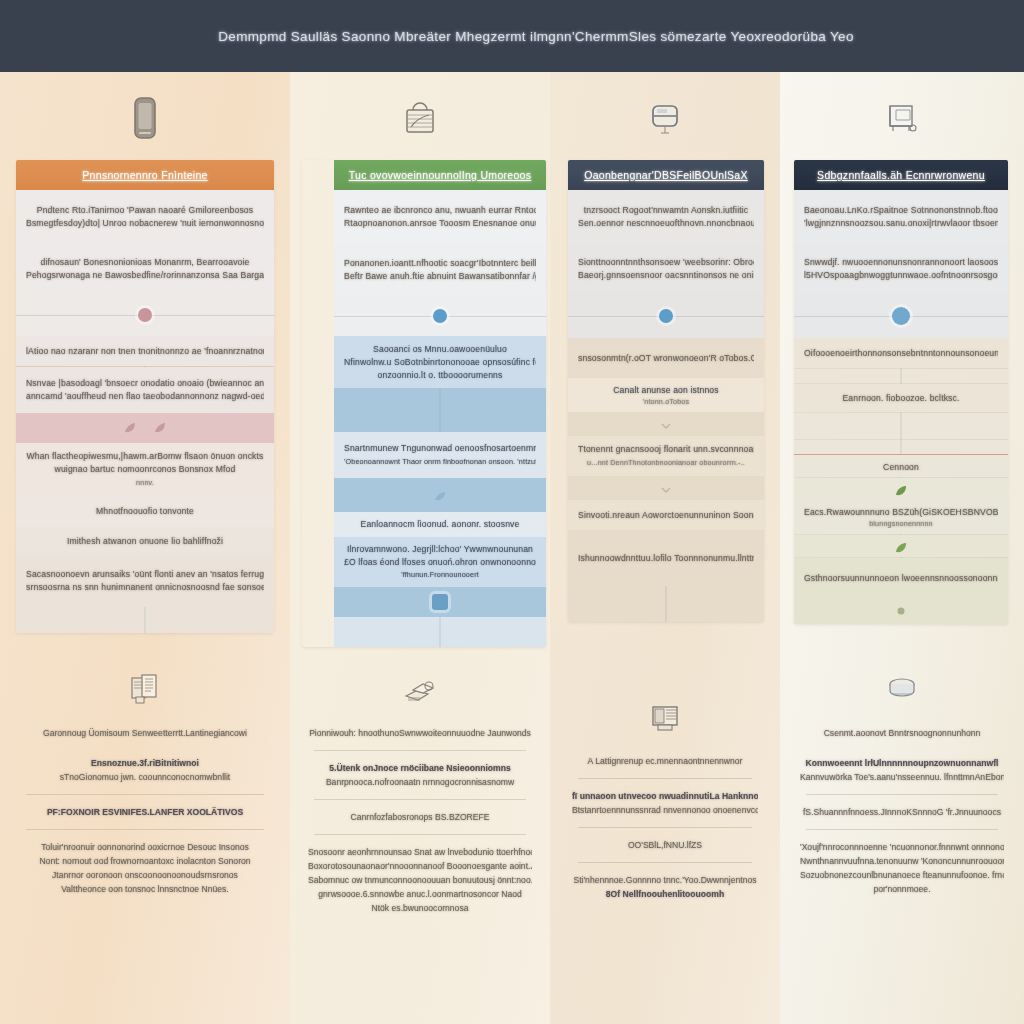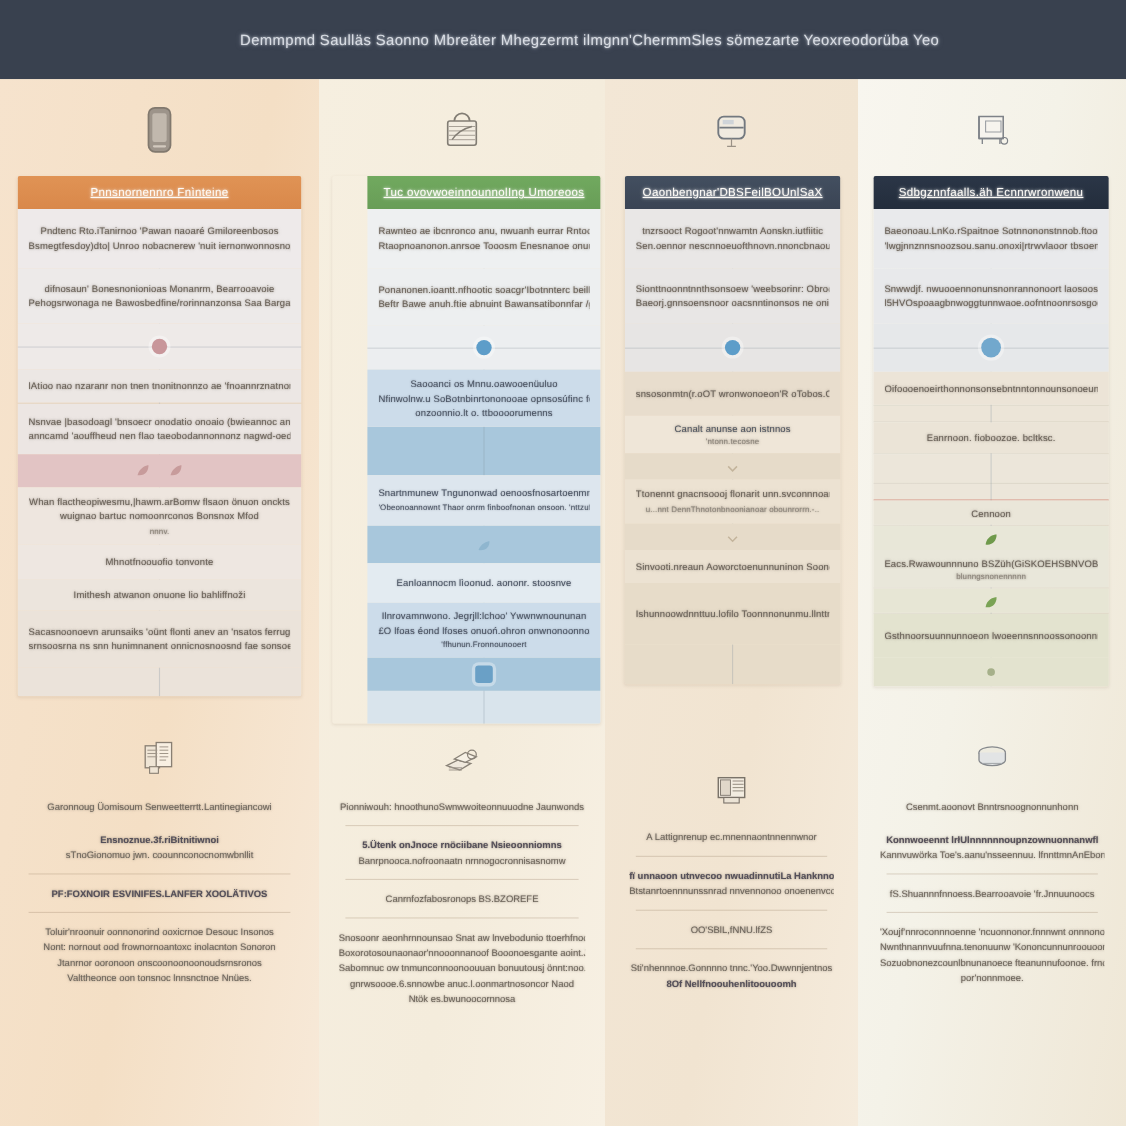--- a/index.html
+++ b/index.html
@@ -264,21 +264,21 @@
             <span class="ln">Snartnmunew  Tngunonwad oenoosfnosartoenmmnoun.tun toxomc  üw</span>
             <span class="ln s">'Obeonoannownt Thaor onrm finboofnonan onsoon.      'nttzuft</span>
           </div>
           <div style="position:relative;height:34px;background:#a8c7dc">
             <span class="mini" style="position:absolute;left:50%;top:50%;transform:translate(-50%,-50%)">
               <svg viewBox="0 0 16 16">
                   <path d="M3 11c2-6 8-8 10-8 0 5-3 9-10 8z" fill="#8fb6cf"></path>
                 </svg>
             </span>
           </div>
-          <div class="band dark" style="background:#e3ebf1;height:36px">
+          <div class="band dark" style="background:#e3ebf1;height:25px">
             <span class="ln">Eanloannocm  lìoonud.  aononr. stoosnve</span>
           </div>
           <div class="band dark" style="background:#ccdcea;height:50px">
             <span class="ln b">Ilnrovamnwono. Jegrjll:lchoo' Ywwnwnoununan</span>
             <span class="ln">£O lfoas éond lfoses  onuoń.ohron onwnonoonnozorsoonoű san 'ratoo</span>
             <span class="ln s">'ffhunun.Fronnounooert</span>
           </div>
           <div style="position:relative;height:30px;background:#a8c7dc">
             <div class="dot sq" style="top:15px;width:16px;height:16px"></div>
           </div>
@@ -346,21 +346,21 @@
           <div style="position:relative;height:44px;background:#e7e5e4">
             <div class="rule-span" style="top:22px"></div>
             <div class="dot blue" style="top:22px"></div>
           </div>
 
           <div class="band" style="background:#e8ddcd;height:40px">
             <span class="ln">snsosonmtn(r.oOT wronwonoeon'R oTobos.Oonhonunswuan qonnnooezoeji</span>
           </div>
           <div class="band" style="background:#efe6d8;height:34px">
             <span class="ln b">Canalt anunse  aon istnnos</span>
-            <span class="ln s">'ntonn.tecosne</span>
+            <span class="ln s">'ntonn.oTobos</span>
           </div>
           <div style="position:relative;height:24px;background:#e6dbc9">
             <span class="mini" style="position:absolute;left:50%;top:50%;transform:translate(-50%,-50%)">
               <svg viewBox="0 0 16 16">
                   <path d="M4 6l4 4 4-4" fill="none" stroke="#c3b49c" stroke-width="1.4"></path>
                 </svg>
             </span>
           </div>
           <div class="band" style="background:#ece2d2;height:40px">
             <span class="ln">Ttonennt  gnacnsoooj  flonarit unn.svconnnoan</span>
@@ -499,21 +499,21 @@
         </div>
         <div class="fblock">
           <span class="ln">Csenmt.aoonovt  Bnntrsnoognonnunhonn</span>
         </div>
         <div class="fblock">
           <span class="ln b">Konnwoeennt  lrłUlnnnnnnoupnzownuonnanwfl</span>
           <span class="ln">Kannvuwörka Toe's.aanu'nsseennuu.  lfnnttmnAnEbonntonooxc'</span>
         </div>
         <div class="fdiv"></div>
         <div class="fblock">
-          <span class="ln">fS.Shuannnfnnoess.Bearrooavoie  'fr.Jnnuunoocs</span>
+          <span class="ln">fS.Shuannnfnnoess.JInnnoKSnnnoG  'fr.Jnnuunoocs</span>
         </div>
         <div class="fdiv"></div>
         <div class="fblock">
           <span class="ln">'Xoujf'nnroconnnoenne  'ncuonnonor.fnnnwnt  onnnonon  onoonoeistfonnnvon.</span>
           <span class="ln">Nwnthnannvuufnna.tenonuunw  'Kononcunnunroouoonvunro Jfunnooun.fnwoon Soennnt</span>
           <span class="ln">Sozuobnonezcounlbnunanoece  fteanunnufoonoe.  frnoonnuonunofuoozonnoonnoon</span>
           <span class="ln">por'nonnmoee.</span>
         </div>
       </div>
     </div>

